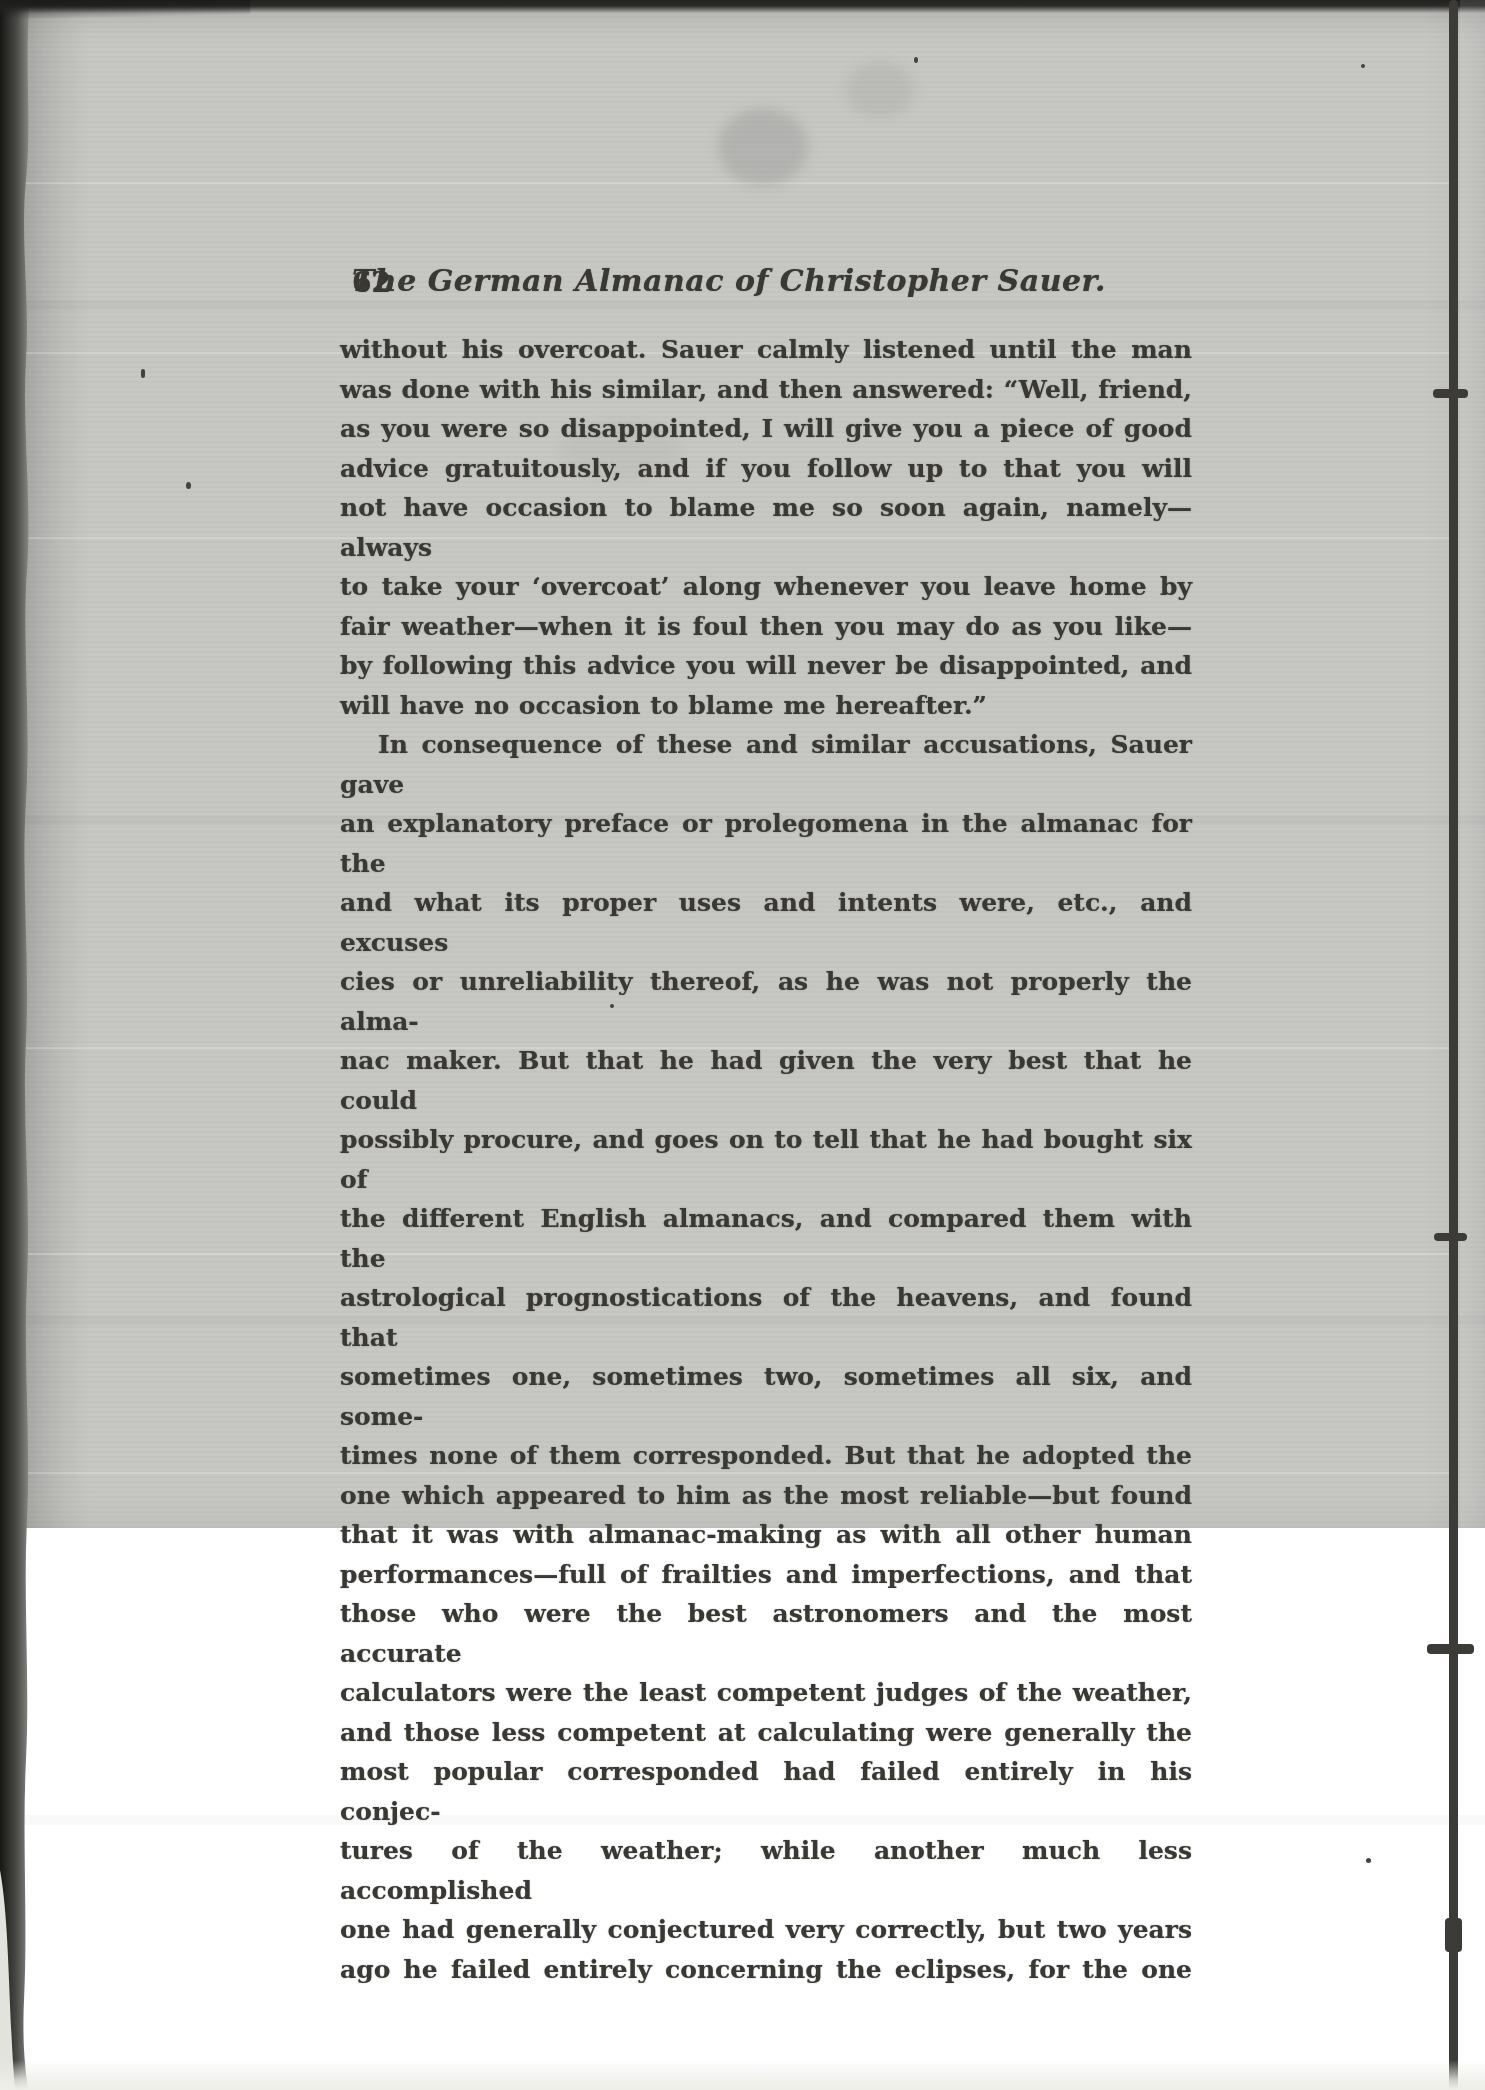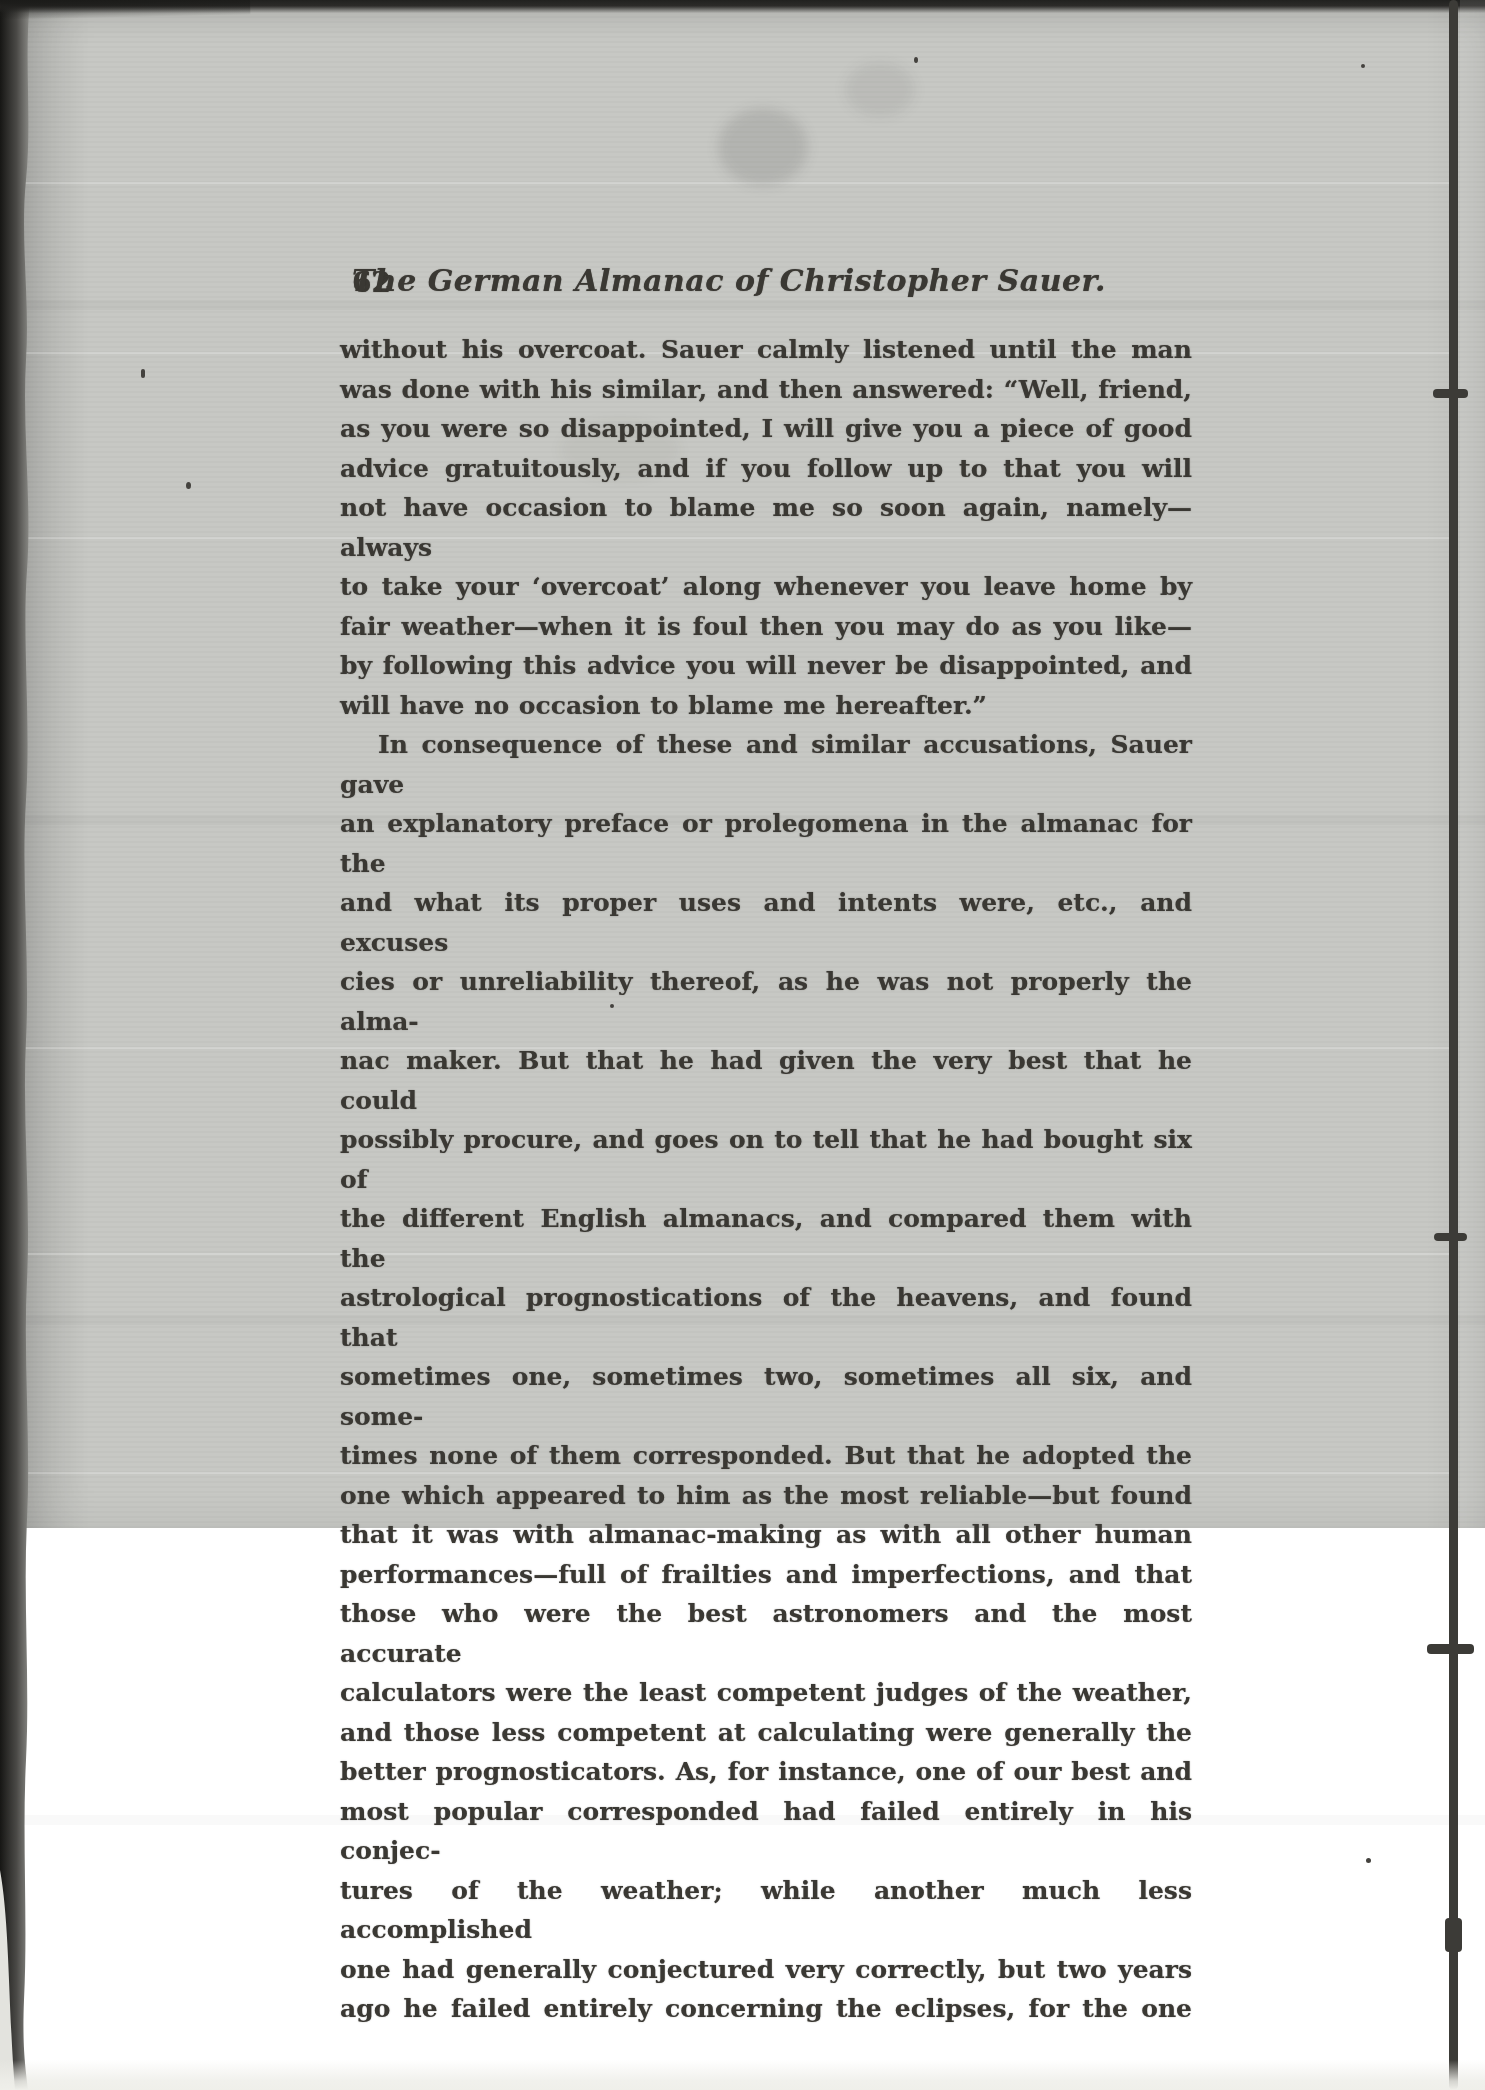--- a/index.html
+++ b/index.html
@@ -177,21 +177,20 @@
         <div class="line">the different English almanacs, and compared them with the</div>
         <div class="line">astrological prognostications of the heavens, and found that</div>
         <div class="line">sometimes one, sometimes two, sometimes all six, and some-</div>
         <div class="line">times none of them corresponded. But that he adopted the</div>
         <div class="line">one which appeared to him as the most reliable—but found</div>
         <div class="line">that it was with almanac-making as with all other human</div>
         <div class="line">performances—full of frailties and imperfections, and that</div>
         <div class="line">those who were the best astronomers and the most accurate</div>
         <div class="line">calculators were the least competent judges of the weather,</div>
         <div class="line">and those less competent at calculating were generally the</div>
-        <div class="line">better prognosticators. As, for instance, one of our best and</div>
         <div class="line">most popular corresponded had failed entirely in his conjec-</div>
         <div class="line">tures of the weather; while another much less accomplished</div>
         <div class="line">one had generally conjectured very correctly, but two years</div>
         <div class="line">ago he failed entirely concerning the eclipses, for the one</div>
       </div>
     </div>
 
 </div>
 
 </body></html>

